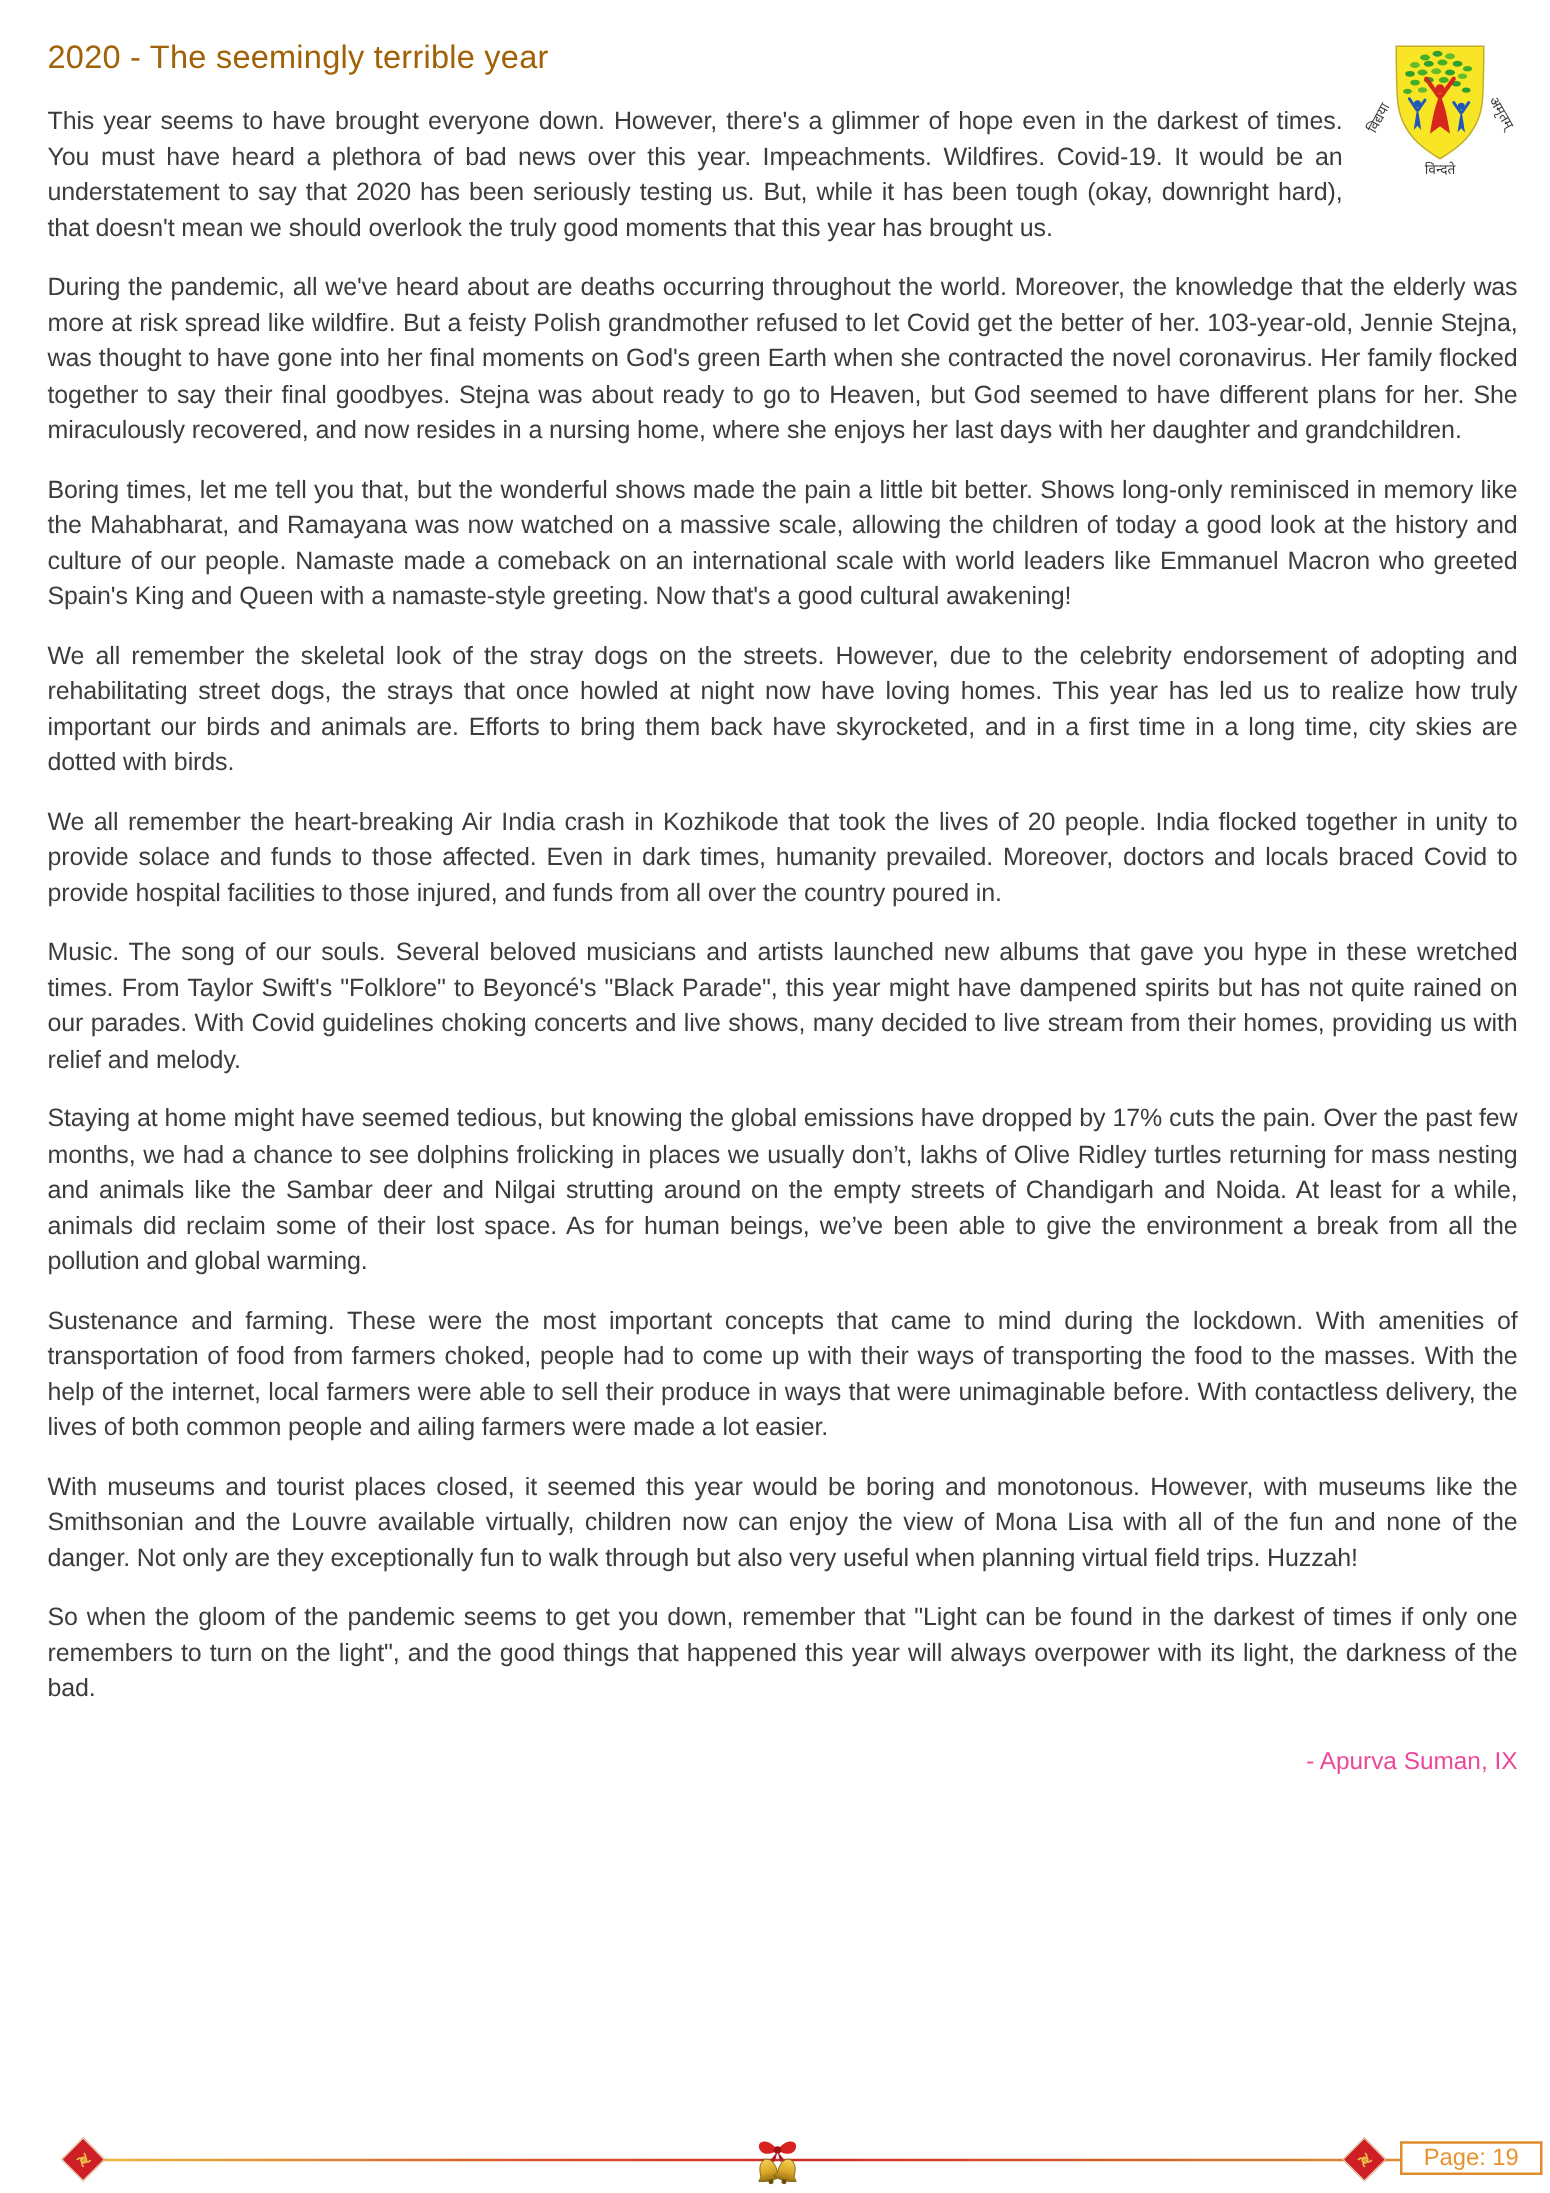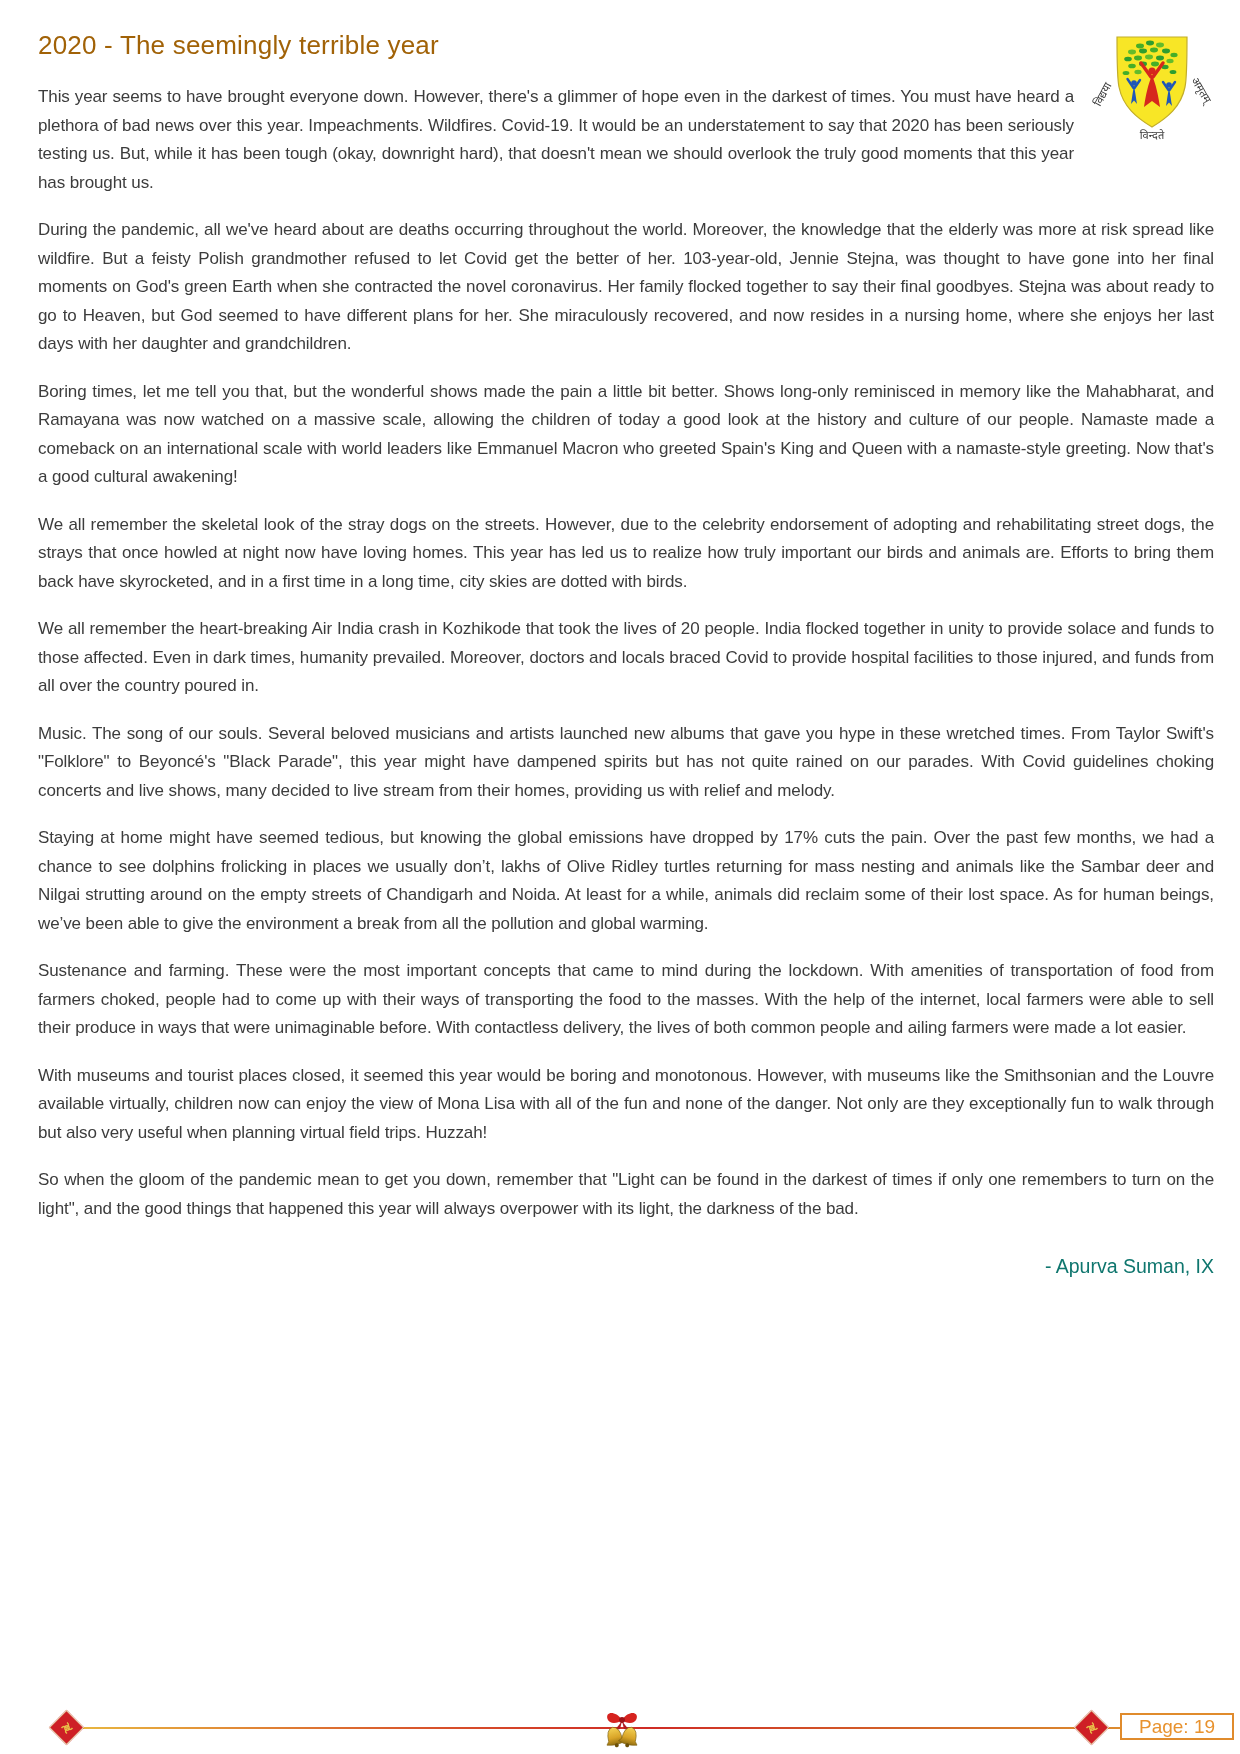--- a/index.html
+++ b/index.html
@@ -23,30 +23,30 @@
   }
   .emblem svg { display: block; }
   h1.title {
     font-size: 26px;
     font-weight: 400;
     color: #a16207;
     margin: 0 0 22px 0;
     letter-spacing: 0.2px;
   }
   .content p {
-    font-size: 17px;
+    font-size: 20px;
     line-height: 28.5px;
     color: #3c3c3c;
     text-align: justify;
     margin: 0 0 19px 0;
     letter-spacing: -0.1px;
   }
   .signature {
     font-size: 19.5px;
-    color: #0f766e;
+    color: #ec4899;
     text-align: right;
     margin-top: 32px;
   }
   .footer {
     position: absolute;
     left: 0; bottom: 0;
     width: 1056px; height: 58px;
   }
   .footer-line {
     position: absolute;
@@ -155,21 +155,21 @@
   <div class="content">
     <p>This year seems to have brought everyone down. However, there's a glimmer of hope even in the darkest of times. You must have heard a plethora of bad news over this year. Impeachments.  Wildfires.  Covid-19. It would be an understatement to say that 2020 has been seriously testing us. But, while it has been tough (okay, downright hard), that doesn't mean we should overlook the truly good moments that this year has brought us.</p>
     <p>During the pandemic, all we've heard about are deaths occurring throughout the world. Moreover, the knowledge that the elderly was more at risk spread like wildfire. But a feisty Polish grandmother refused to let Covid get the better of her. 103-year-old, Jennie Stejna, was thought to have gone into her final moments on God's green Earth when she contracted the novel coronavirus. Her family flocked together to say their final goodbyes. Stejna was about ready to go to Heaven, but God seemed to have different plans for her. She miraculously recovered, and now resides in a nursing home, where she enjoys her last days with her daughter and grandchildren.</p>
     <p>Boring times, let me tell you that, but the wonderful shows made the pain a little bit better. Shows long-only reminisced in memory like the Mahabharat, and Ramayana was now watched on a massive scale, allowing the children of today a good look at the history and culture of our people. Namaste made a comeback on an international scale with world leaders like Emmanuel Macron who greeted Spain's King and Queen with a namaste-style greeting. Now that's a good cultural awakening!</p>
     <p>We all remember the skeletal look of the stray dogs on the streets. However, due to the celebrity endorsement of adopting and rehabilitating street dogs, the strays that once howled at night now have loving homes. This year has led us to realize how truly important our birds and animals are. Efforts to bring them back have skyrocketed, and in a first time in a long time, city skies are dotted with birds.</p>
     <p>We all remember the heart-breaking Air India crash in Kozhikode that took the lives of 20 people. India flocked together in unity to provide solace and funds to those affected. Even in dark times, humanity prevailed. Moreover, doctors and locals braced Covid to provide hospital facilities to those injured, and funds from all over the country poured in.</p>
     <p>Music. The song of our souls. Several beloved musicians and artists launched new albums that gave you hype in these wretched times. From Taylor Swift's "Folklore" to Beyoncé's "Black Parade", this year might have dampened spirits but has not quite rained on our parades. With Covid guidelines choking concerts and live shows, many decided to live stream from their homes, providing us with relief and melody.</p>
     <p>Staying at home might have seemed tedious, but knowing the global emissions have dropped by 17% cuts the pain. Over the past few months, we had a chance to see dolphins frolicking in places we usually don’t, lakhs of Olive Ridley turtles returning for mass nesting and animals like the Sambar deer and Nilgai strutting around on the empty streets of Chandigarh and Noida. At least for a while, animals did reclaim some of their lost space. As for human beings, we’ve been able to give the environment a break from all the pollution and global warming.</p>
     <p>Sustenance and farming. These were the most important concepts that came to mind during the lockdown. With amenities of transportation of food from farmers choked, people had to come up with their ways of transporting the food to the masses. With the help of the internet, local farmers were able to sell their produce in ways that were unimaginable before. With contactless delivery, the lives of both common people and ailing farmers were made a lot easier.</p>
     <p>With museums and tourist places closed, it seemed this year would be boring and monotonous. However, with museums like the Smithsonian and the Louvre available virtually, children now can enjoy the view of Mona Lisa with all of the fun and none of the danger. Not only are they exceptionally fun to walk through but also very useful when planning virtual field trips. Huzzah!</p>
-    <p>So when the gloom of the pandemic mean to get you down, remember that "Light can be found in the darkest of times if only one remembers to turn on the light", and the good things that happened this year will always overpower with its light, the darkness of the bad.</p>
+    <p>So when the gloom of the pandemic seems to get you down, remember that "Light can be found in the darkest of times if only one remembers to turn on the light", and the good things that happened this year will always overpower with its light, the darkness of the bad.</p>
   </div>
 
   <div class="signature">- Apurva Suman, IX</div>
 
   <div class="footer">
     <div class="footer-line"></div>
 
     <div class="diamond diamond-left">
       <span class="inner">
         <svg width="14" height="14" viewBox="0 0 14 14">

